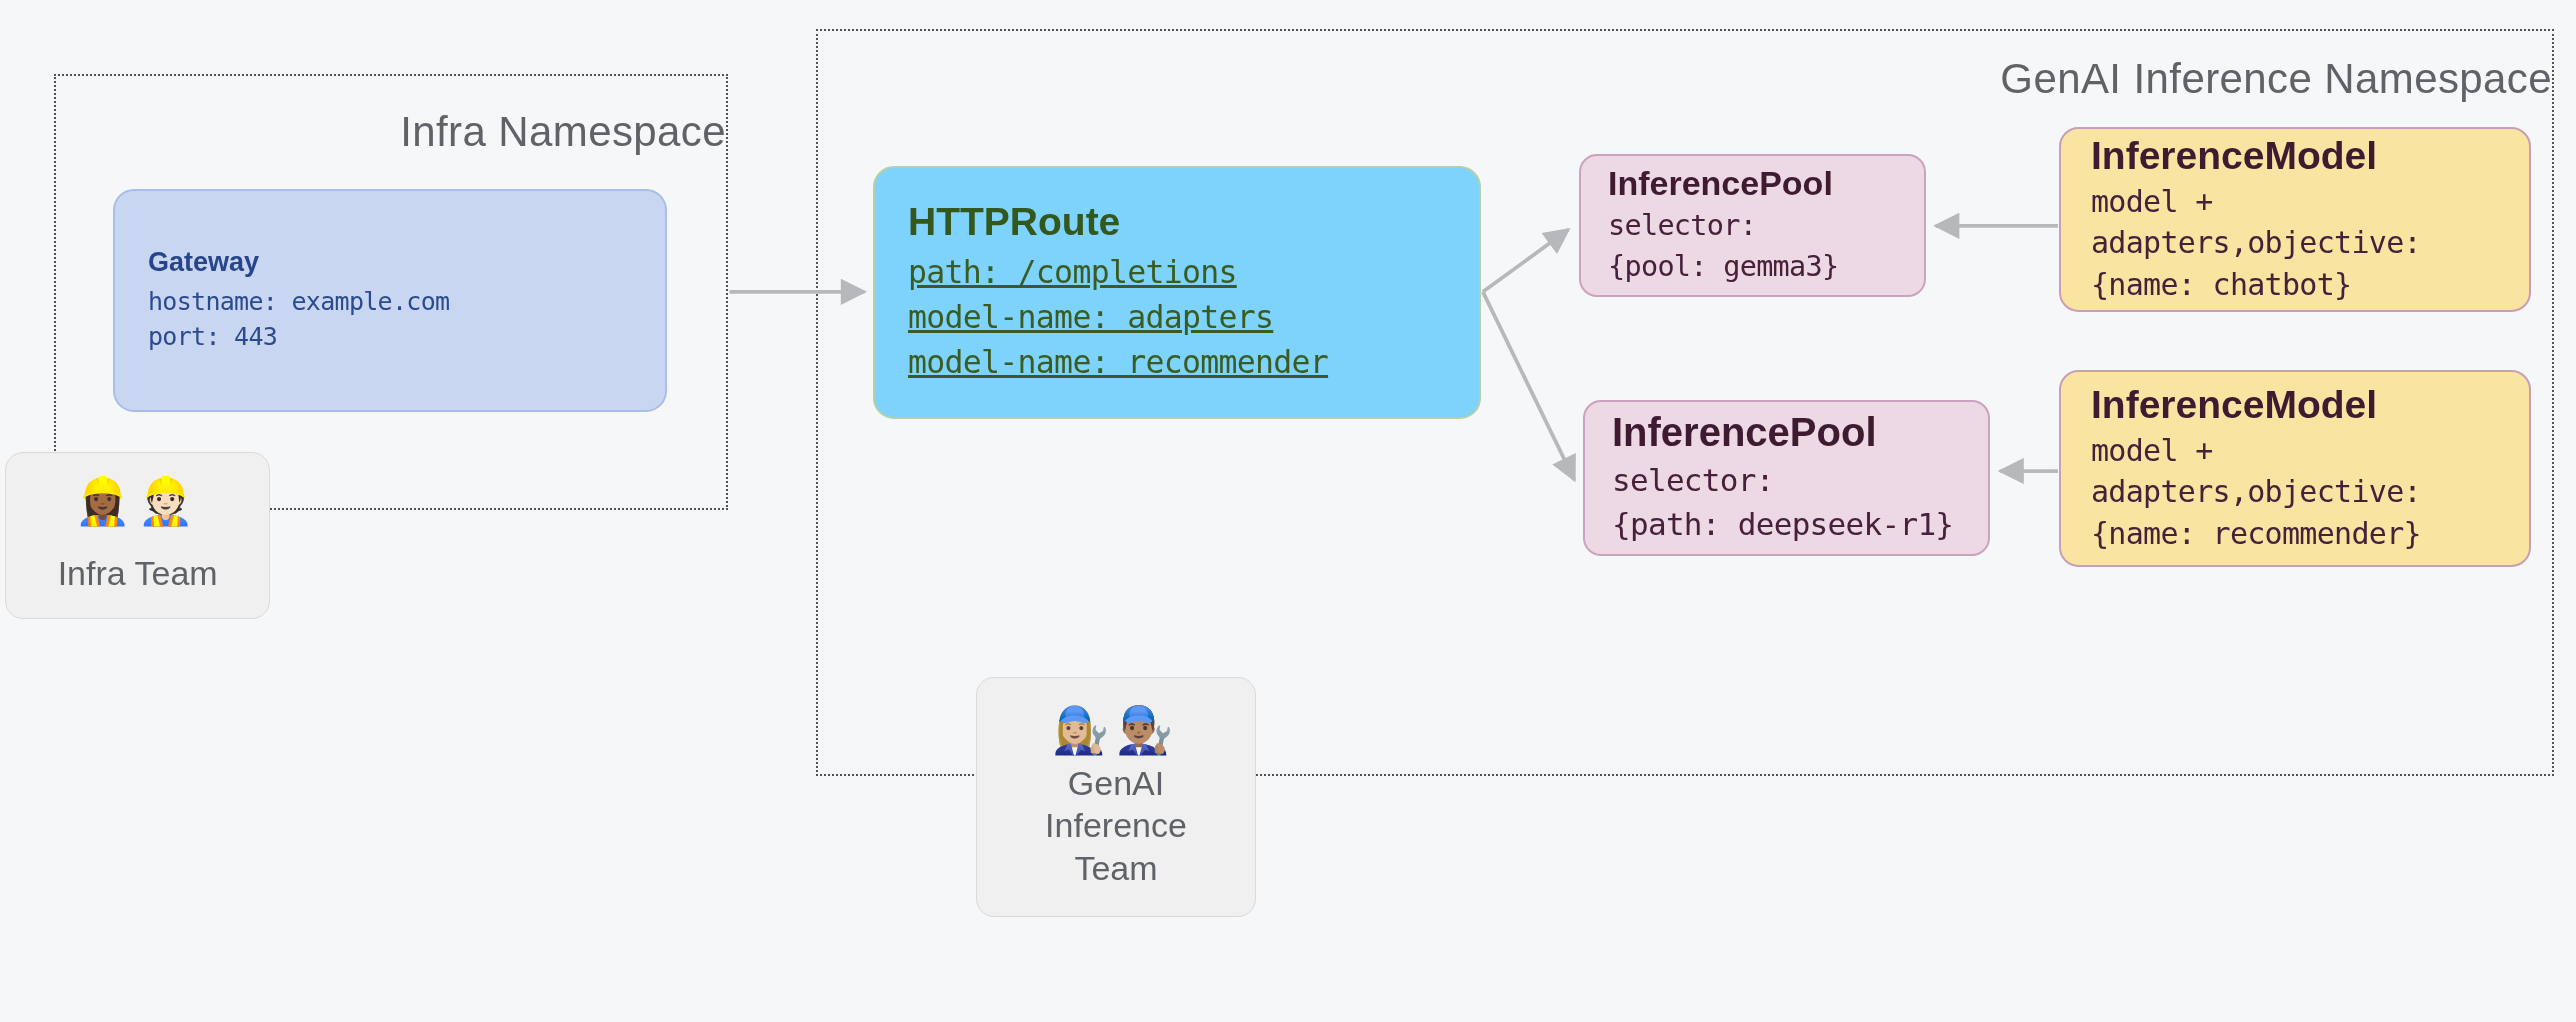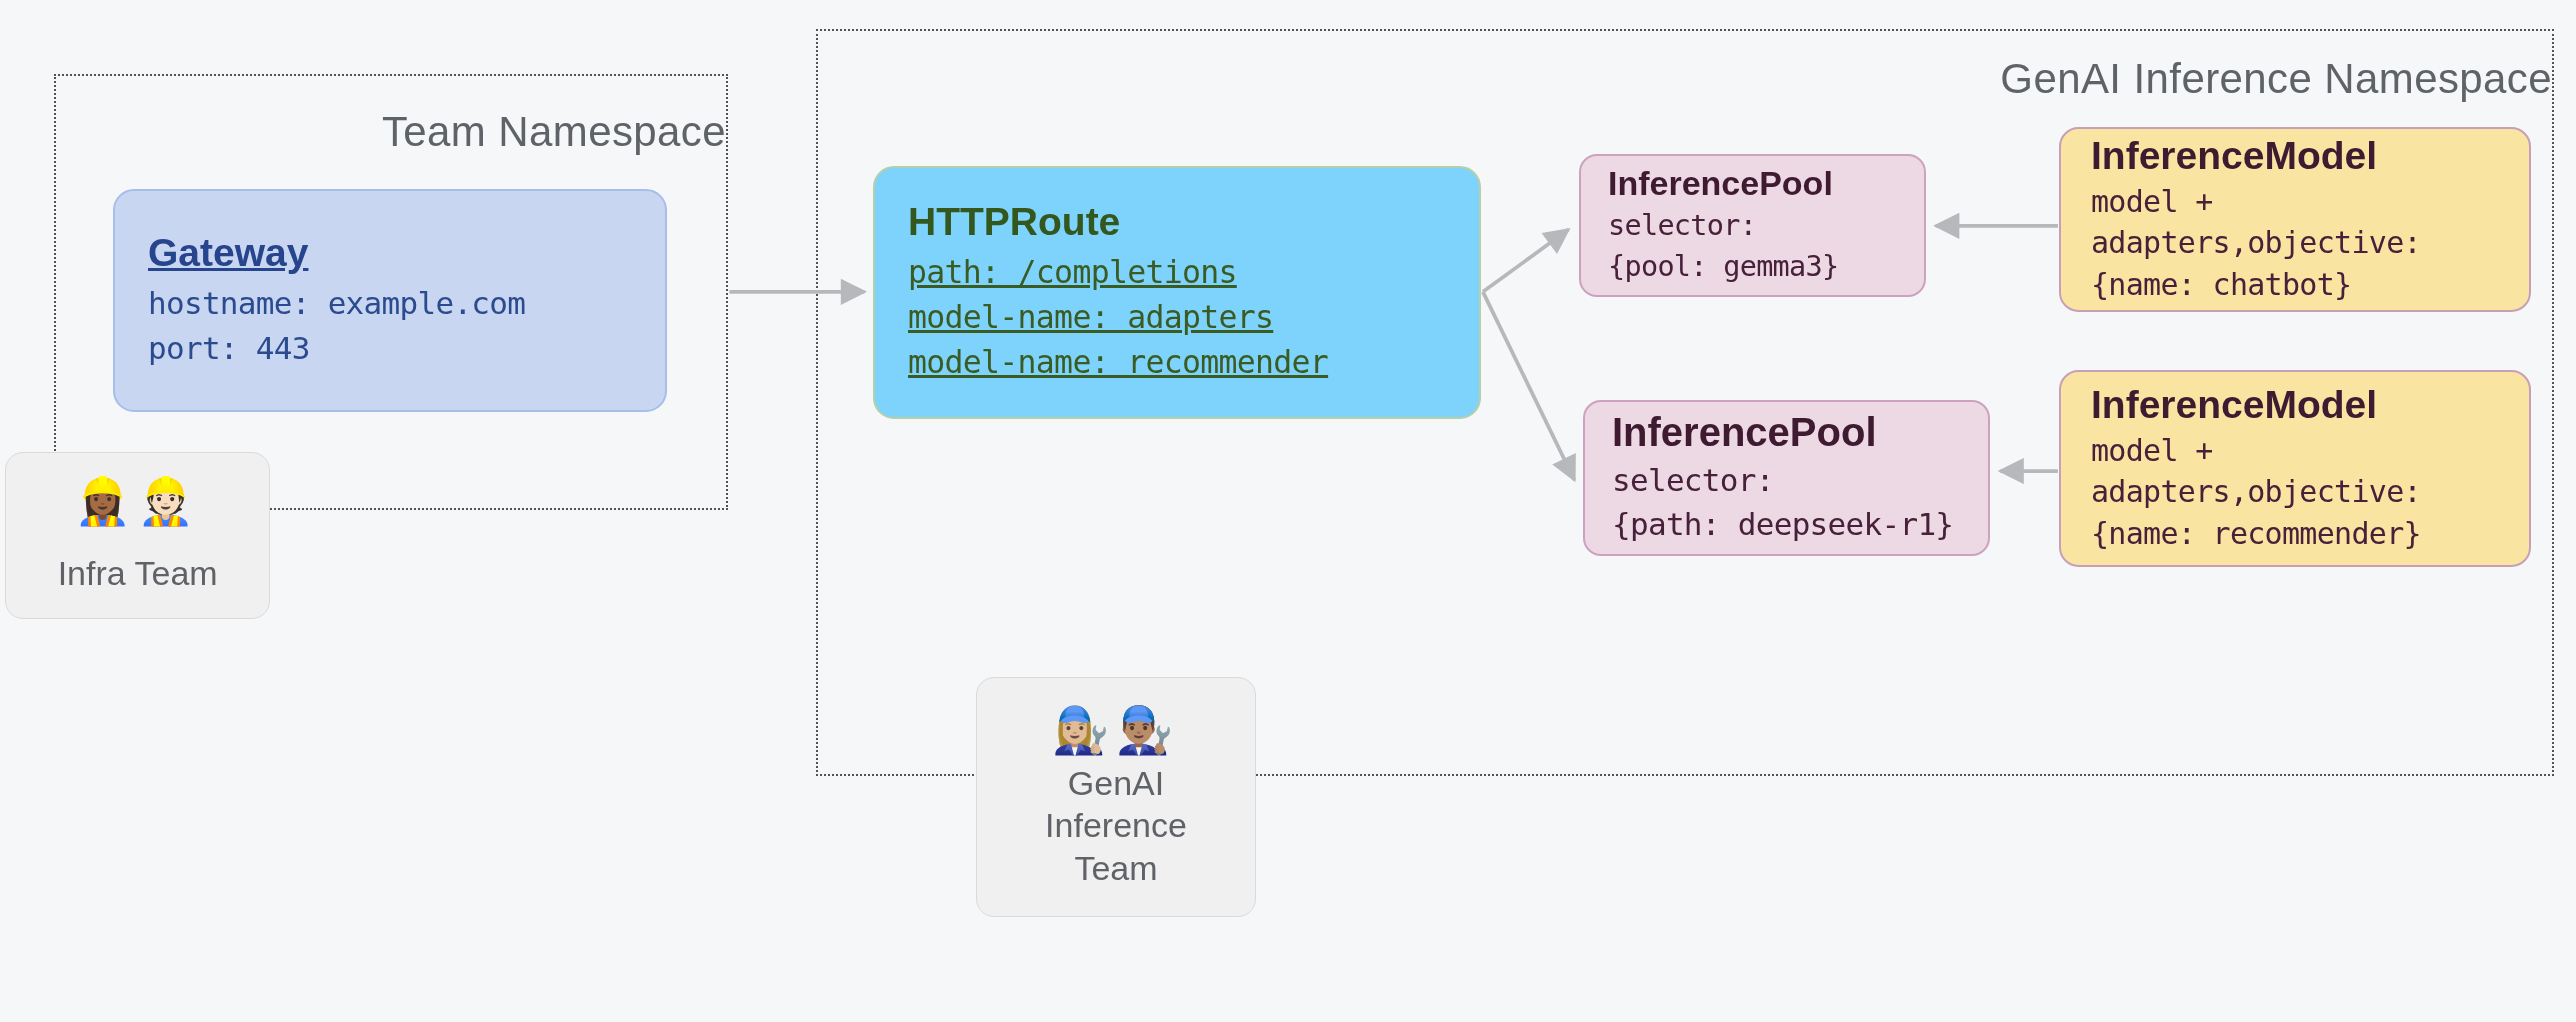--- a/index.html
+++ b/index.html
@@ -48,22 +48,22 @@
     line-height: 1.42;
     letter-spacing: -0.7px;
     white-space: pre;
   }
 
   #gateway {
     left: 113px; top: 189px; width: 554px; height: 223px;
     background: #c9d6f2; border-color: #a6bee9;
     padding: 0 33px;
   }
-  #gateway .res-title { color: #26458c; font-size: 39px; text-decoration: underline; }
-  #gateway .mono-line { color: #2b4b8f; font-size: 31px; }
+  #gateway .res-title { color: #26458c; font-size: 27px; }
+  #gateway .mono-line { color: #2b4b8f; font-size: 25px; }
 
   #httproute {
     left: 873px; top: 166px; width: 608px; height: 253px;
     background: #7dd3fc; border-color: #b5d0a9;
     padding: 0 33px;
   }
   #httproute .res-title { color: #33571c; font-size: 39px; }
   #httproute .mono-line { color: #3a5c22; font-size: 31.5px; text-decoration: underline; }
 
   #pool-gemma {
@@ -130,21 +130,21 @@
     z-index: 5;
     pointer-events: none;
   }
 </style>
 </head>
 <body>
 
 <div id="canvas">
 
   <div class="ns-box" id="infra-ns">
-    <div class="ns-title">Team Namespace</div>
+    <div class="ns-title">Infra Namespace</div>
   </div>
 
   <div class="ns-box" id="genai-ns">
     <div class="ns-title">GenAI Inference Namespace</div>
   </div>
 
   <div class="res-box" id="gateway">
     <div class="res-title">Gateway</div>
     <div class="mono-line">hostname: example.com</div>
     <div class="mono-line">port: 443</div>

